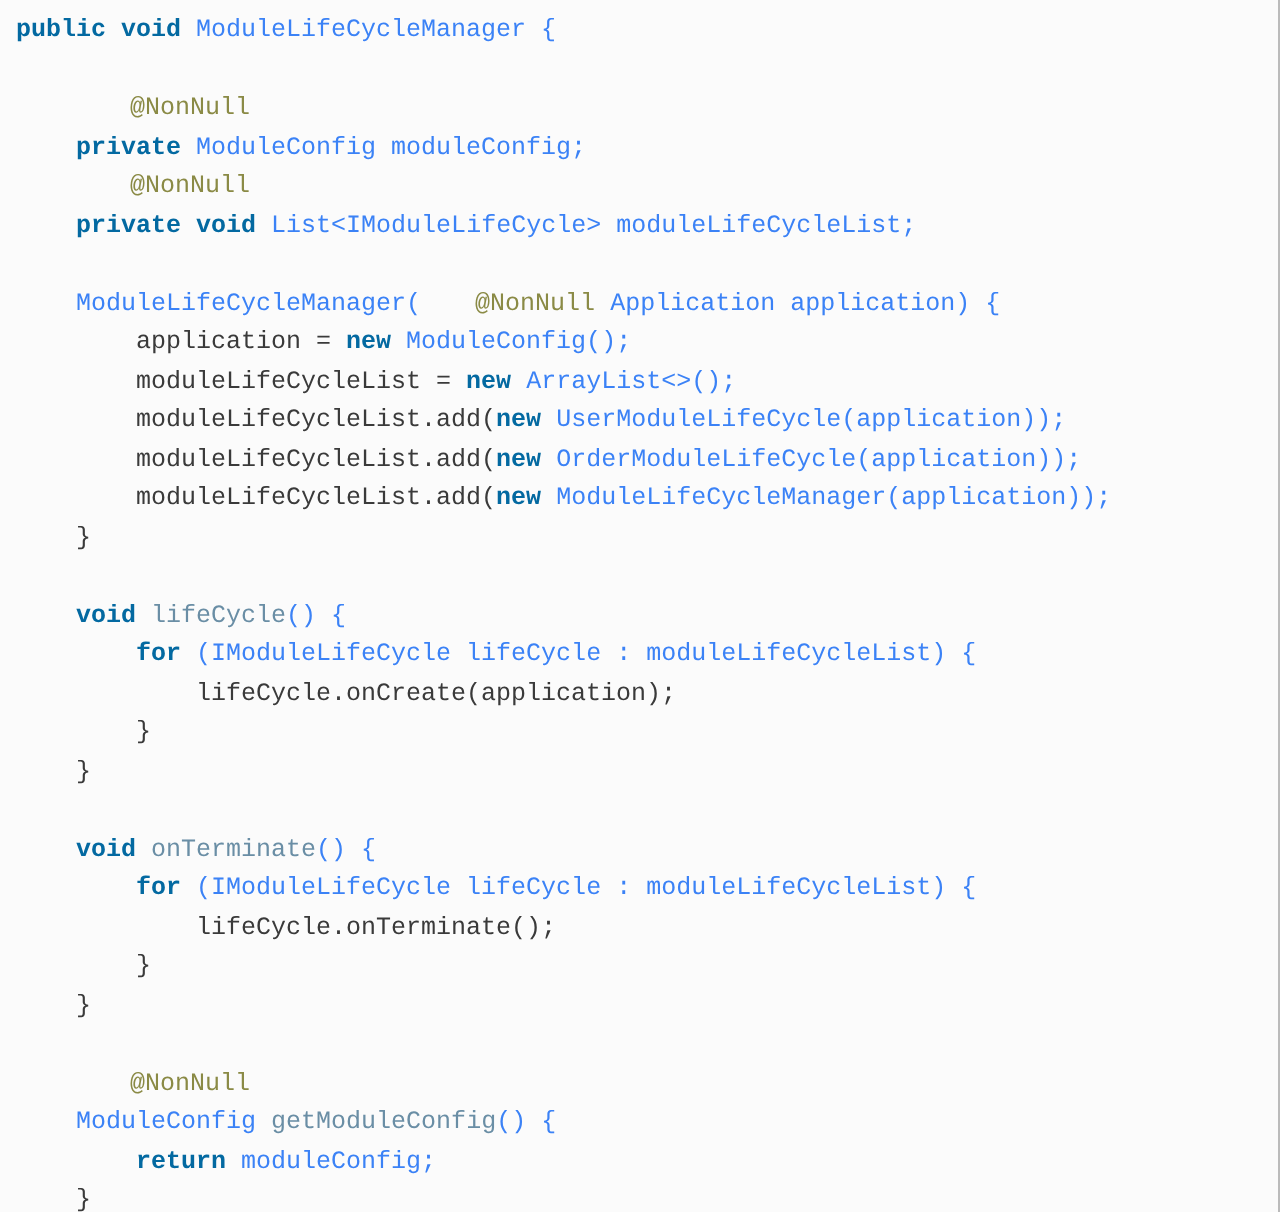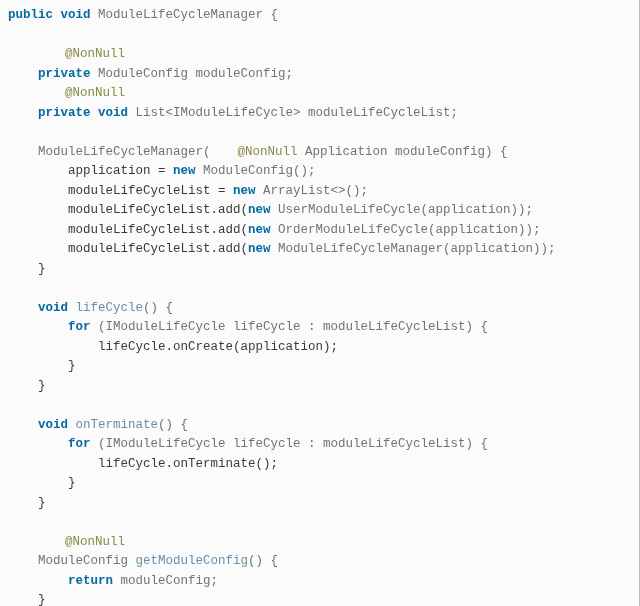--- a/index.html
+++ b/index.html
@@ -11,33 +11,33 @@
       font-family: Menlo, Monaco, Consolas, "Courier New", monospace;
       font-size: 12.5px;
       line-height: 19.5px;
       padding: 6px 0px 6px 8px;
       overflow: hidden;
     }
     .code { white-space: pre; color: #3a3a3a; }
     .kw { color: #0369a1; font-weight: 700; }  
     .ann { color: #8a8a45; padding-left: 27px; }                   
     .method { color: #6a8ea5; }                 
-    .id { color: #737373; }
+    .id { color: #3b82f6; }
   </style>
 </head>
 <body>
 
 <div class="code" id="code-container"><span class="kw">public </span><span class="kw">void </span><span class="id">ModuleLifeCycleManager {</span><span>
 </span><span>
 </span><span>    </span><span class="ann">@NonNull</span><span>
 </span><span>    </span><span class="kw">private </span><span class="id">ModuleConfig moduleConfig;</span><span>
 </span><span>    </span><span class="ann">@NonNull</span><span>
 </span><span>    </span><span class="kw">private void </span><span class="id">List&lt;IModuleLifeCycle&gt; moduleLifeCycleList;</span><span>
 </span><span>
-</span><span>    </span><span class="id">ModuleLifeCycleManager(</span><span class="ann">@NonNull</span><span class="id"> Application moduleConfig) {</span><span>
+</span><span>    </span><span class="id">ModuleLifeCycleManager(</span><span class="ann">@NonNull</span><span class="id"> Application application) {</span><span>
 </span><span>        application = </span><span class="kw">new </span><span class="id">ModuleConfig();</span><span>
 </span><span>        moduleLifeCycleList = </span><span class="kw">new </span><span class="id">ArrayList&lt;&gt;();</span><span>
 </span><span>        moduleLifeCycleList.add(</span><span class="kw">new </span><span class="id">UserModuleLifeCycle(application));</span><span>
 </span><span>        moduleLifeCycleList.add(</span><span class="kw">new </span><span class="id">OrderModuleLifeCycle(application));</span><span>
 </span><span>        moduleLifeCycleList.add(</span><span class="kw">new </span><span class="id">ModuleLifeCycleManager(application));</span><span>
 </span><span>    }</span><span>
 </span><span>
 </span><span>    </span><span class="kw">void </span><span class="method">lifeCycle</span><span class="id">() {</span><span>
 </span><span>        </span><span class="kw">for </span><span class="id">(IModuleLifeCycle lifeCycle : moduleLifeCycleList) {</span><span>
 </span><span>            lifeCycle.onCreate(application);</span><span>

